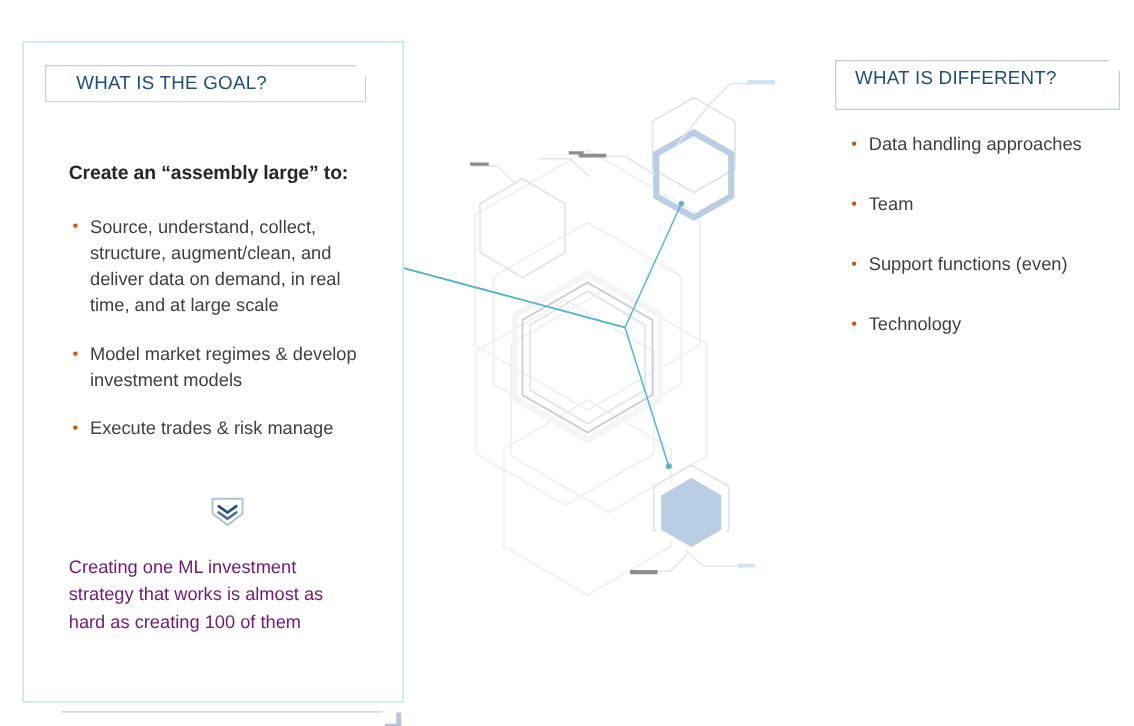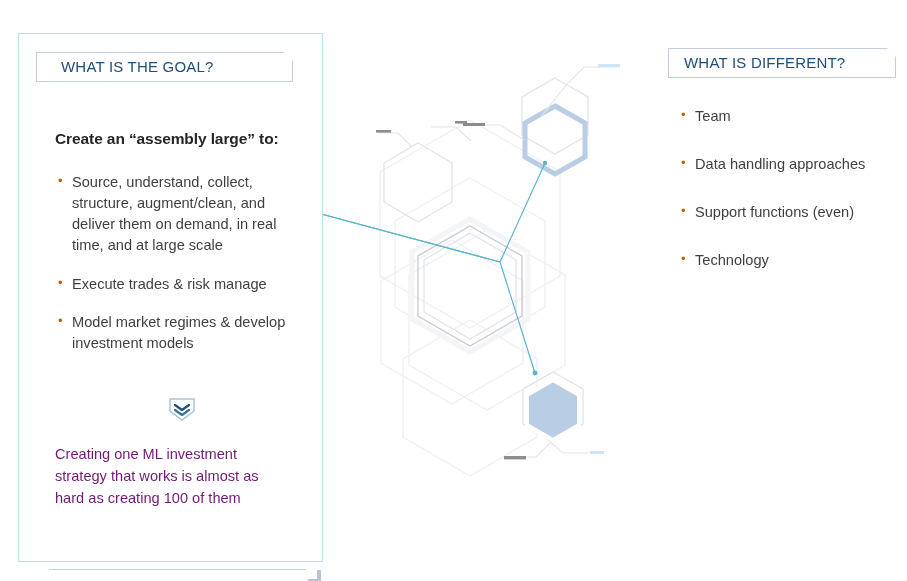--- a/index.html
+++ b/index.html
@@ -72,21 +72,21 @@
   #goal-title-chip .title-text {
     position: absolute;
     left: 24px;
     top: 5px;
   }
   #different-title-chip {
     position: absolute;
     left: 0px;
     top: 0px;
     width: 228px;
-    height: 30px;
+    height: 40px;
   }
   #different-title-chip .title-text {
     position: absolute;
     left: 15px;
     top: 5px;
   }
 
   
   #goal-lead {
     position: absolute;
@@ -258,23 +258,23 @@
 
 <section id="goal-panel">
 
   <div id="goal-title-chip" class="title-chip">
     <span class="title-text">WHAT IS THE GOAL?</span>
   </div>
 
   <div id="goal-lead">Create an “assembly large” to:</div>
 
   <ul id="goal-bullets" class="bullet-list">
-    <li class="bullet-item">Source, understand, collect, structure, augment/clean, and deliver them on demand, in real time, and at large scale</li>
+    <li class="bullet-item">Source, understand, collect, structure, augment/clean, and deliver data on demand, in real time, and at large scale</li>
+    <li class="bullet-item">Model market regimes &amp; develop investment models</li>
     <li class="bullet-item">Execute trades &amp; risk manage</li>
-    <li class="bullet-item">Model market regimes &amp; develop investment models</li>
   </ul>
 
   <svg id="chevron-badge" viewBox="0 0 30 25" xmlns="http://www.w3.org/2000/svg">
     <path d="M3 2 L27 2 L27 14 L15 23 L3 14 Z" fill="#ffffff" stroke="#a9c4d8" stroke-width="1.5"></path>
     <path d="M8 8 L15 13 L22 8" fill="none" stroke="#1f4e79" stroke-width="2.2" stroke-linecap="round" stroke-linejoin="round"></path>
     <path d="M8 13 L15 18 L22 13" fill="none" stroke="#3f6e96" stroke-width="2.2" stroke-linecap="round" stroke-linejoin="round"></path>
   </svg>
 
   <div id="goal-closing">Creating one ML investment strategy that works is almost as hard as creating 100 of them</div>
 
@@ -282,18 +282,18 @@
   <div id="goal-corner"></div>
 </section>
 
 <section id="different-panel">
 
   <div id="different-title-chip" class="title-chip">
     <span class="title-text">WHAT IS DIFFERENT?</span>
   </div>
 
   <ul id="different-bullets" class="bullet-list">
+    <li class="bullet-item">Data handling approaches</li>
     <li class="bullet-item">Team</li>
-    <li class="bullet-item">Data handling approaches</li>
     <li class="bullet-item">Support functions (even)</li>
     <li class="bullet-item">Technology</li>
   </ul>
 </section>
 
 </body></html>

